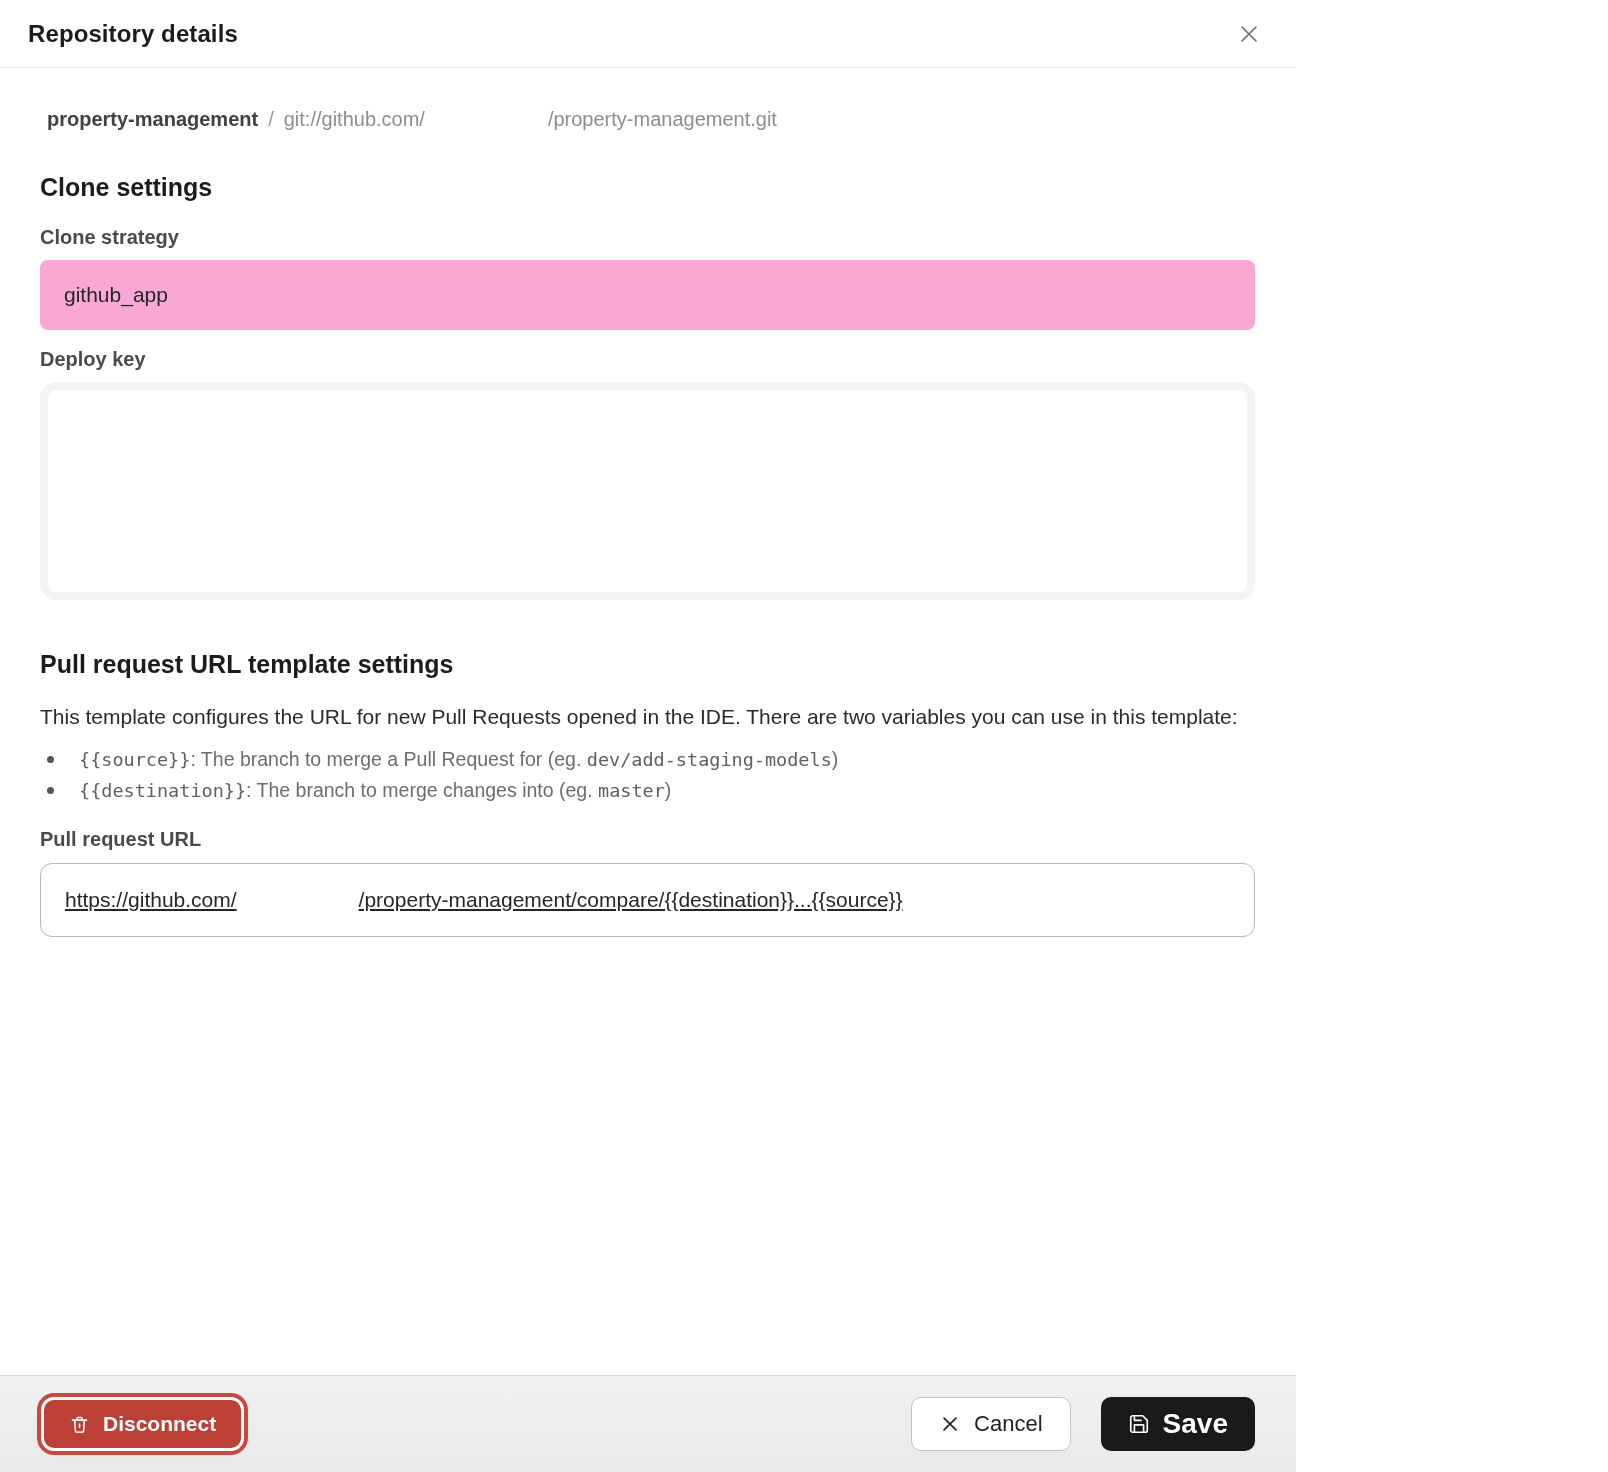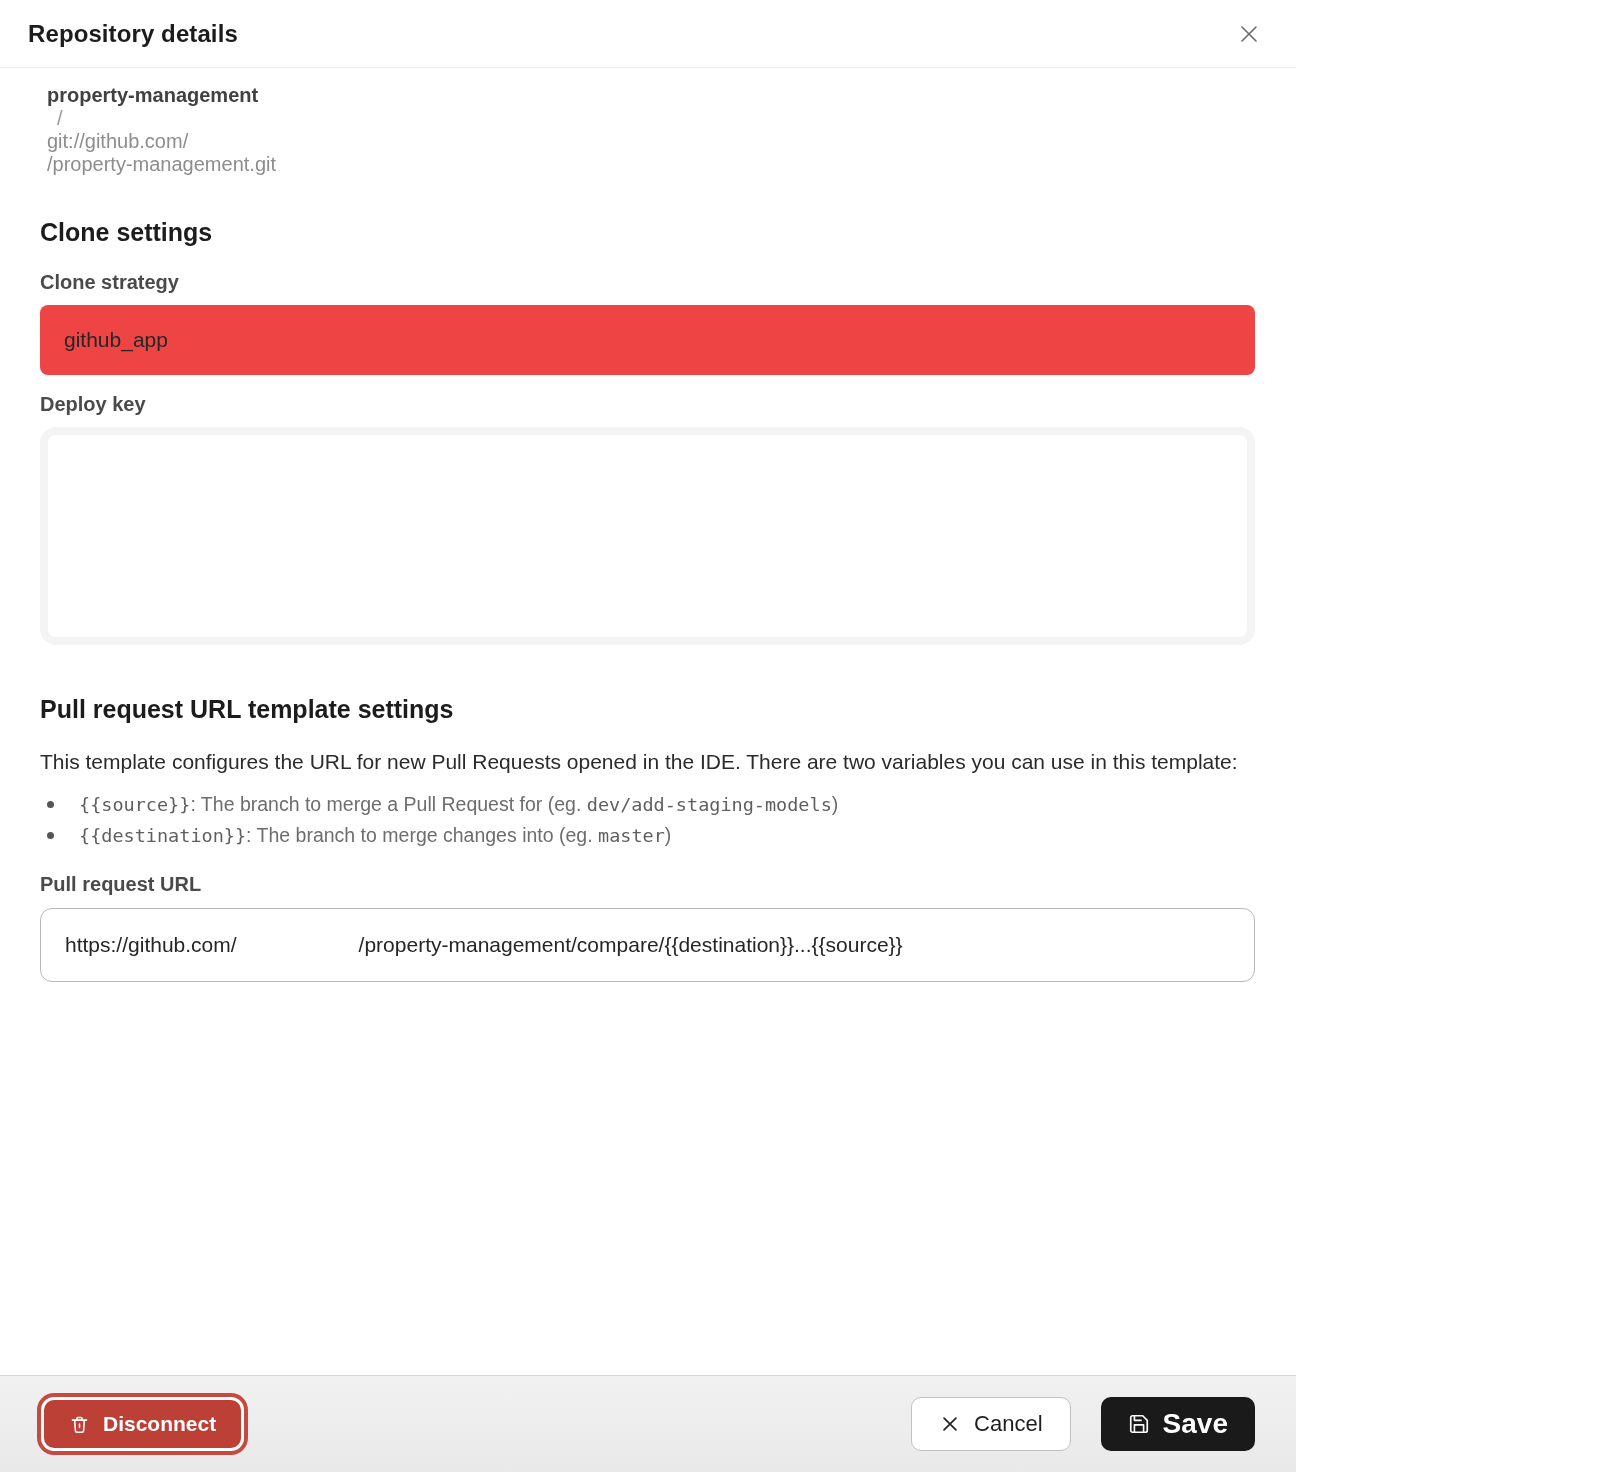--- a/index.html
+++ b/index.html
@@ -21,35 +21,35 @@
     background: #fff;
   }
   .modal-title { font-size: 24px; font-weight: 700; color: #1c1c1c; letter-spacing: .1px; }
   .close-btn { background: none; border: none; cursor: pointer; width: 34px; height: 34px;
     display: flex; align-items: center; justify-content: center; }
   .close-btn svg { width: 24px; height: 24px; stroke: #6e6a68; stroke-width: 1.6; }
 
   
   .modal-body { flex: 1 1 auto; padding: 0 41px 0 40px; overflow: hidden; background: #fff; }
 
-  .breadcrumb { margin-top: 16px; padding-left: 7px; font-size: 20px; display: flex; align-items: baseline; white-space: pre; flex-direction: column; }
+  .breadcrumb { margin-top: 40px; padding-left: 7px; font-size: 20px; display: flex; align-items: baseline; white-space: pre; }
   .breadcrumb .repo { font-weight: 600; color: #414141; }
   .breadcrumb .sep { color: #9a9a9a; padding: 0 10px; }
   .breadcrumb .url { color: #8d8d8d; }
   .redact-gap { display: inline-block; width: 123px; }
 
   h2.section-heading { font-size: 25px; line-height: 28px; font-weight: 700; color: #1c1c1c; }
   .clone-heading { margin-top: 42px; }
   .pr-heading { margin-top: 50px; }
 
   .field-label { margin-top: 25px; font-size: 20px; line-height: 22px; font-weight: 600; color: #4a4a4a; }
 
   .readonly-field {
     margin-top: 12px; height: 70px; width: 100%;
-    background: #ef4444; border-radius: 8px;
+    background: #f9a8d4; border-radius: 8px;
     display: flex; align-items: center; padding: 0 24px;
     font-size: 21px; color: #262626;
   }
 
   .deploy-label { margin-top: 18px; }
   .deploy-textarea {
     margin-top: 12px; display: block; width: 100%; height: 218px;
     border: 8px solid #f4f4f4; border-radius: 16px; background: #fff;
     resize: none; outline: none; font-family: "Liberation Sans", sans-serif; font-size: 20px; padding: 12px 16px;
   }
@@ -60,21 +60,21 @@
   .bullet-item { display: flex; align-items: baseline; font-size: 19.5px; line-height: 30px; color: #6d6d6d; }
   .bullet-dot { width: 7px; height: 7px; border-radius: 50%; background: #555; flex: 0 0 auto;
     align-self: center; margin: 0 25px 0 7px; }
   .mono { font-family: "DejaVu Sans Mono", monospace; font-size: 18.5px; color: #5f5f5f; }
 
   .url-label { margin-top: 22px; }
   .url-input {
     margin-top: 13px; height: 74px; width: 100%;
     background: #fff; border: 1px solid #b9b9b9; border-radius: 12px;
     display: flex; align-items: center; padding: 0 24px;
-    font-size: 21px; color: #262626; white-space: pre;
+    font-size: 21px; color: #262626; white-space: pre; text-decoration: underline;
   }
   .url-gap { display: inline-block; width: 122px; }
 
   
   .modal-footer {
     flex: 0 0 97px;
     background: linear-gradient(#f1f1f1, #e9e9e9);
     border-top: 1px solid #d6d6d6;
     display: flex; align-items: center; justify-content: space-between;
     padding: 0 41px 0 44px;

